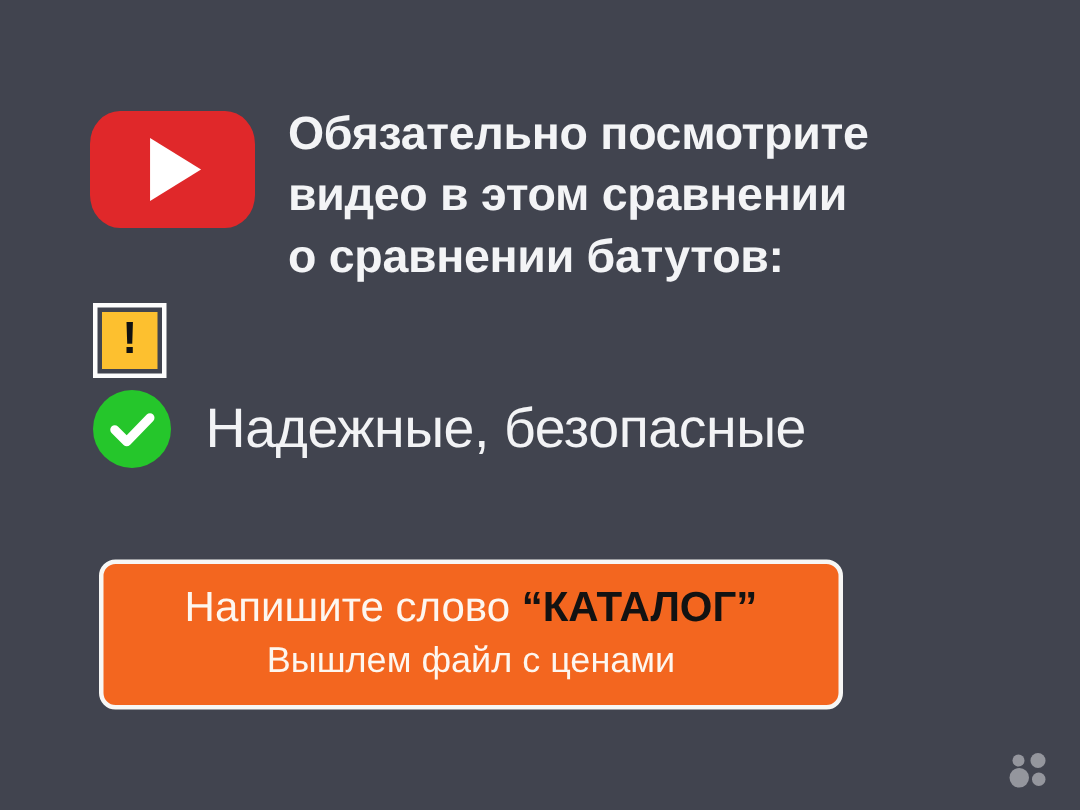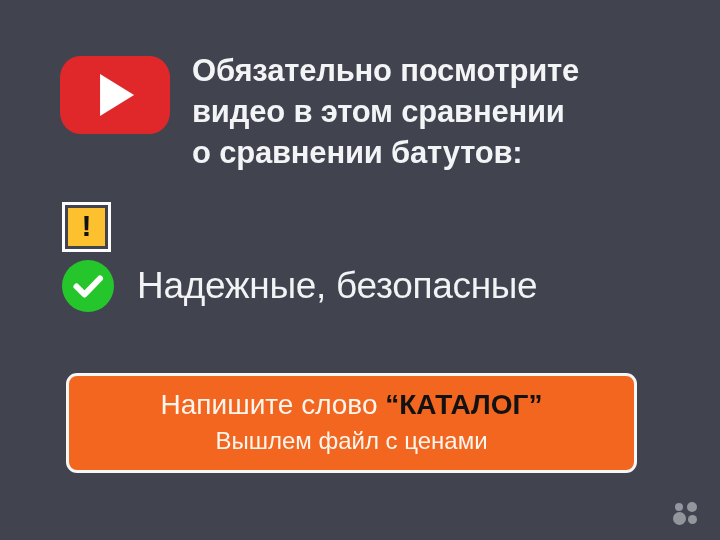--- a/index.html
+++ b/index.html
@@ -14,21 +14,21 @@
     background: #41444f;
     overflow: hidden;
     font-family: "Liberation Sans", sans-serif;
     -webkit-font-smoothing: antialiased;
   }
 
   
   .headline-row {
     position: absolute;
     left: 60px;
-    top: 50px;
+    top: 68px;
     width: 620px;
     display: flex;
     align-items: flex-start;
   }
   .yt-icon {
     flex: 0 0 auto;
     width: 110px;
     height: 78px;
     background: #e0282a;
     border-radius: 20px / 22px;
@@ -119,21 +119,21 @@
     line-height: 1.05;
     letter-spacing: -0.3px;
     white-space: nowrap;
   }
 
   
   .cta-button {
     position: absolute;
     left: 66px;
     top: 373px;
-    width: 571px;
+    width: 496px;
     height: 100px;
     box-sizing: border-box;
     background: #f3661f;
     border: 3px solid #f7f7f5;
     border-radius: 11px;
     display: flex;
     flex-direction: column;
     align-items: center;
     justify-content: center;
     cursor: pointer;

